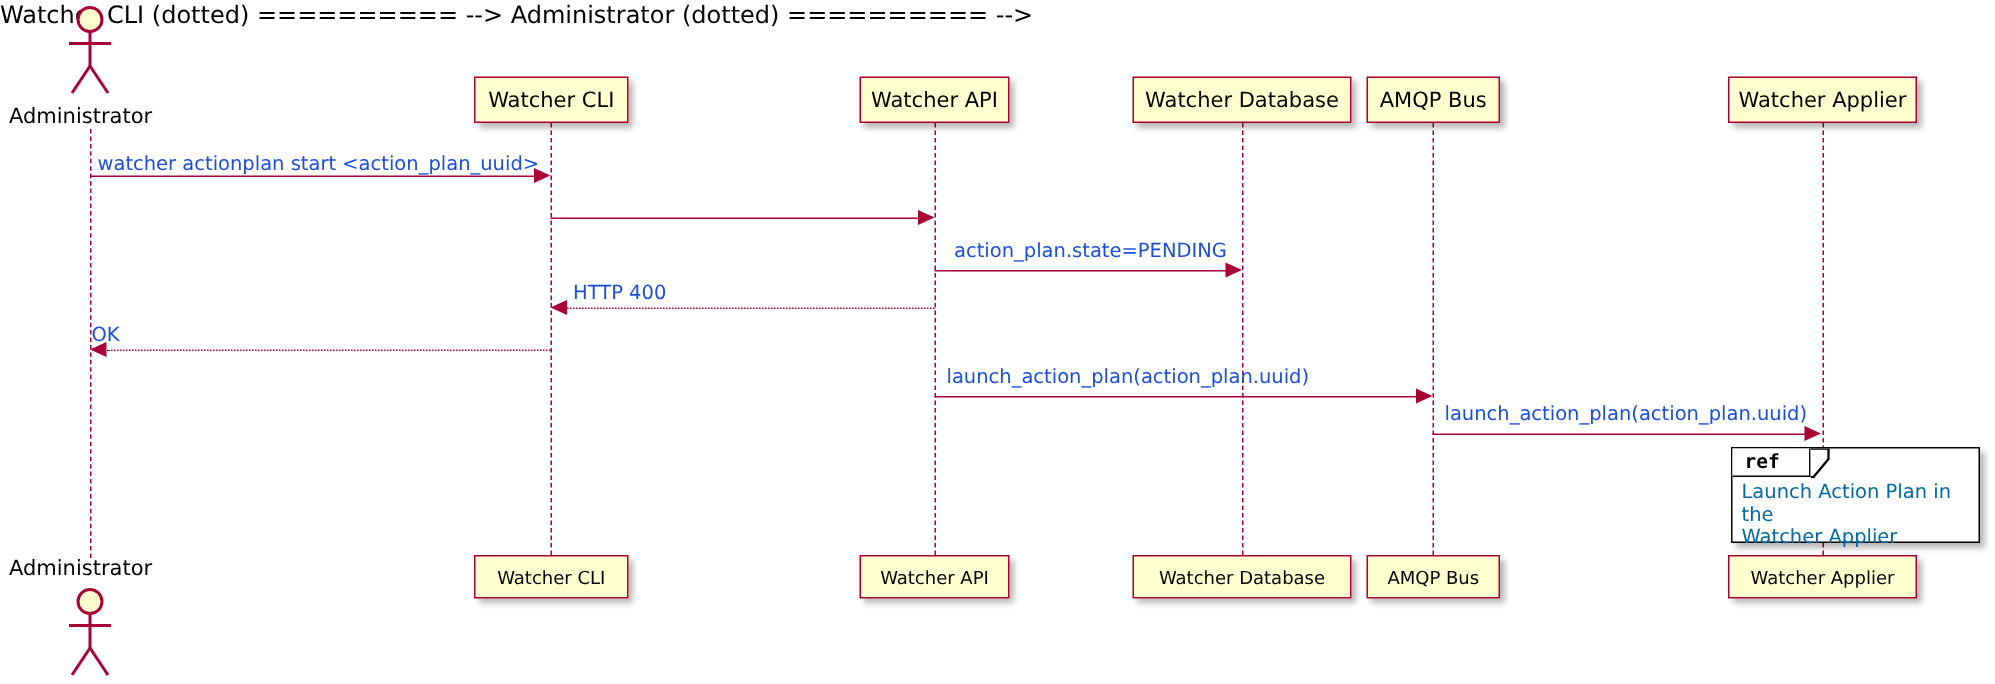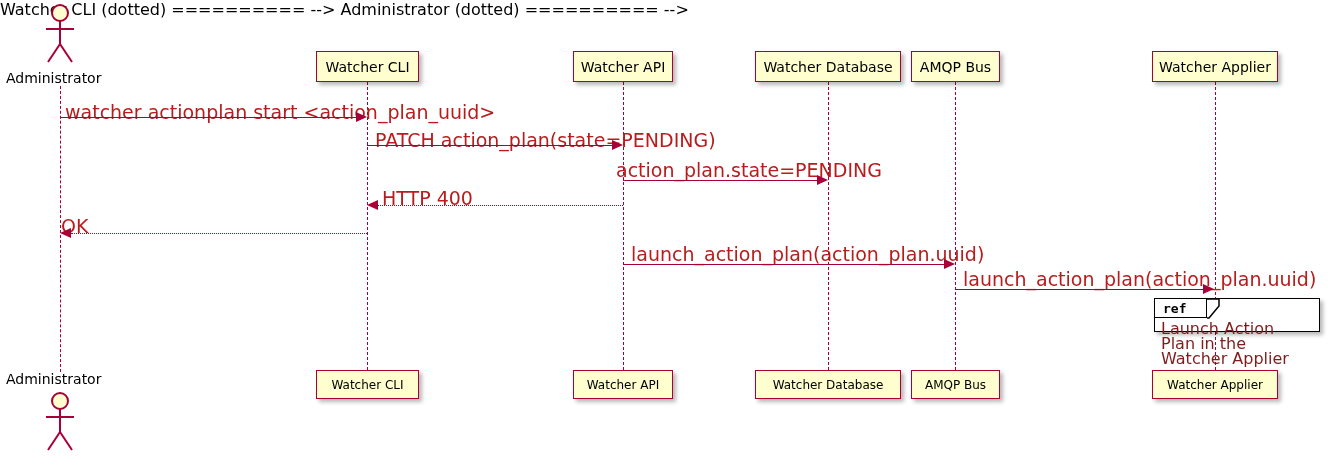--- a/index.html
+++ b/index.html
@@ -63,22 +63,22 @@
     border-bottom: 5px solid transparent;
   }
   .arrow-head.right {
     border-left: 11px solid #A80036;
   }
   .arrow-head.left {
     border-right: 11px solid #A80036;
   }
   .msg-label {
     position: absolute;
-    color: #b91c1c;
-    font-size: 19px;
+    color: #1d4ed8;
+    font-size: 13px;
     white-space: nowrap;
     line-height: 1;
   }
   .ref-box {
     position: absolute;
     box-sizing: border-box;
     background: #FFFFFF;
     border: 1.5px solid #000000;
     box-shadow: 3px 3px 4px rgba(0,0,0,0.28);
   }
@@ -100,22 +100,22 @@
     font-weight: bold;
     color: #000000;
     line-height: 1;
     font-family: "DejaVu Sans Mono", monospace;
   }
   .ref-body {
     position: absolute;
     left: 6px;
     top: 22px;
     right: 16px;
-    font-size: 16px;
-    color: #7f1d1d;
+    font-size: 13px;
+    color: #0369a1;
     line-height: 15px;
     white-space: pre-line;
   }
 </style>
 </head>
 <body>
 
 <div id="diagram-root">
 
   
@@ -187,26 +187,25 @@
   <div class="participant-box small" style="left:1152px; top:370px; width:126px; height:29px;">
     <span>Watcher Applier</span>
   </div>
 
   
   <div class="msg-label" style="left:65px; top:103px;">watcher actionplan start &lt;action_plan_uuid&gt;</div>
   <div class="msg-line" style="left:60px; top:117px; width:297px;"></div>
   <div class="arrow-head right" style="left:356px; top:112px;"></div>
 
   
-  <div class="msg-label" style="left:375px; top:131px;">PATCH action_plan(state=PENDING)</div>
   <div class="msg-line" style="left:367px; top:145px; width:246px;"></div>
   <div class="arrow-head right" style="left:612px; top:140px;"></div>
 
   
-  <div class="msg-label" style="left:616px; top:161px;">action_plan.state=PENDING</div>
+  <div class="msg-label" style="left:636px; top:161px;">action_plan.state=PENDING</div>
   <div class="msg-line" style="left:623px; top:180px; width:195px;"></div>
   <div class="arrow-head right" style="left:817px; top:175px;"></div>
 
    Watcher CLI (dotted) ========== --&gt;
   <div class="msg-label" style="left:382px; top:189px;">HTTP 400</div>
   <div class="msg-line dotted" style="left:378px; top:205px; width:245px;"></div>
   <div class="arrow-head left" style="left:367px; top:200px;"></div>
 
    Administrator (dotted) ========== --&gt;
   <div class="msg-label" style="left:61px; top:217px;">OK</div>
@@ -217,21 +216,21 @@
   <div class="msg-label" style="left:631px; top:245px;">launch_action_plan(action_plan.uuid)</div>
   <div class="msg-line" style="left:623px; top:264px; width:322px;"></div>
   <div class="arrow-head right" style="left:944px; top:259px;"></div>
 
   
   <div class="msg-label" style="left:963px; top:270px;">launch_action_plan(action_plan.uuid)</div>
   <div class="msg-line" style="left:955px; top:289px; width:249px;"></div>
   <div class="arrow-head right" style="left:1203px; top:284px;"></div>
 
   
-  <div class="ref-box" style="left:1154px; top:298px; width:166px; height:34px;">
+  <div class="ref-box" style="left:1154px; top:298px; width:166px; height:64px;">
     <div class="ref-tab" style="width:52px;"></div>
     <svg width="14" height="20" viewBox="0 0 14 20" style="position:absolute; left:52px; top:0;">
       <path d="M 0 0 L 12 0 L 12 7 L 2 19 L 0 19 Z" fill="#FFFFFF" stroke="none"></path>
       <path d="M 0 0 L 12 0 L 12 7 L 2 19 L 0 19" fill="none" stroke="#000000" stroke-width="1.5"></path>
     </svg>
     <div class="ref-tab-label">ref</div>
     <div class="ref-body">Launch Action Plan in the
 Watcher Applier</div>
   </div>
 

